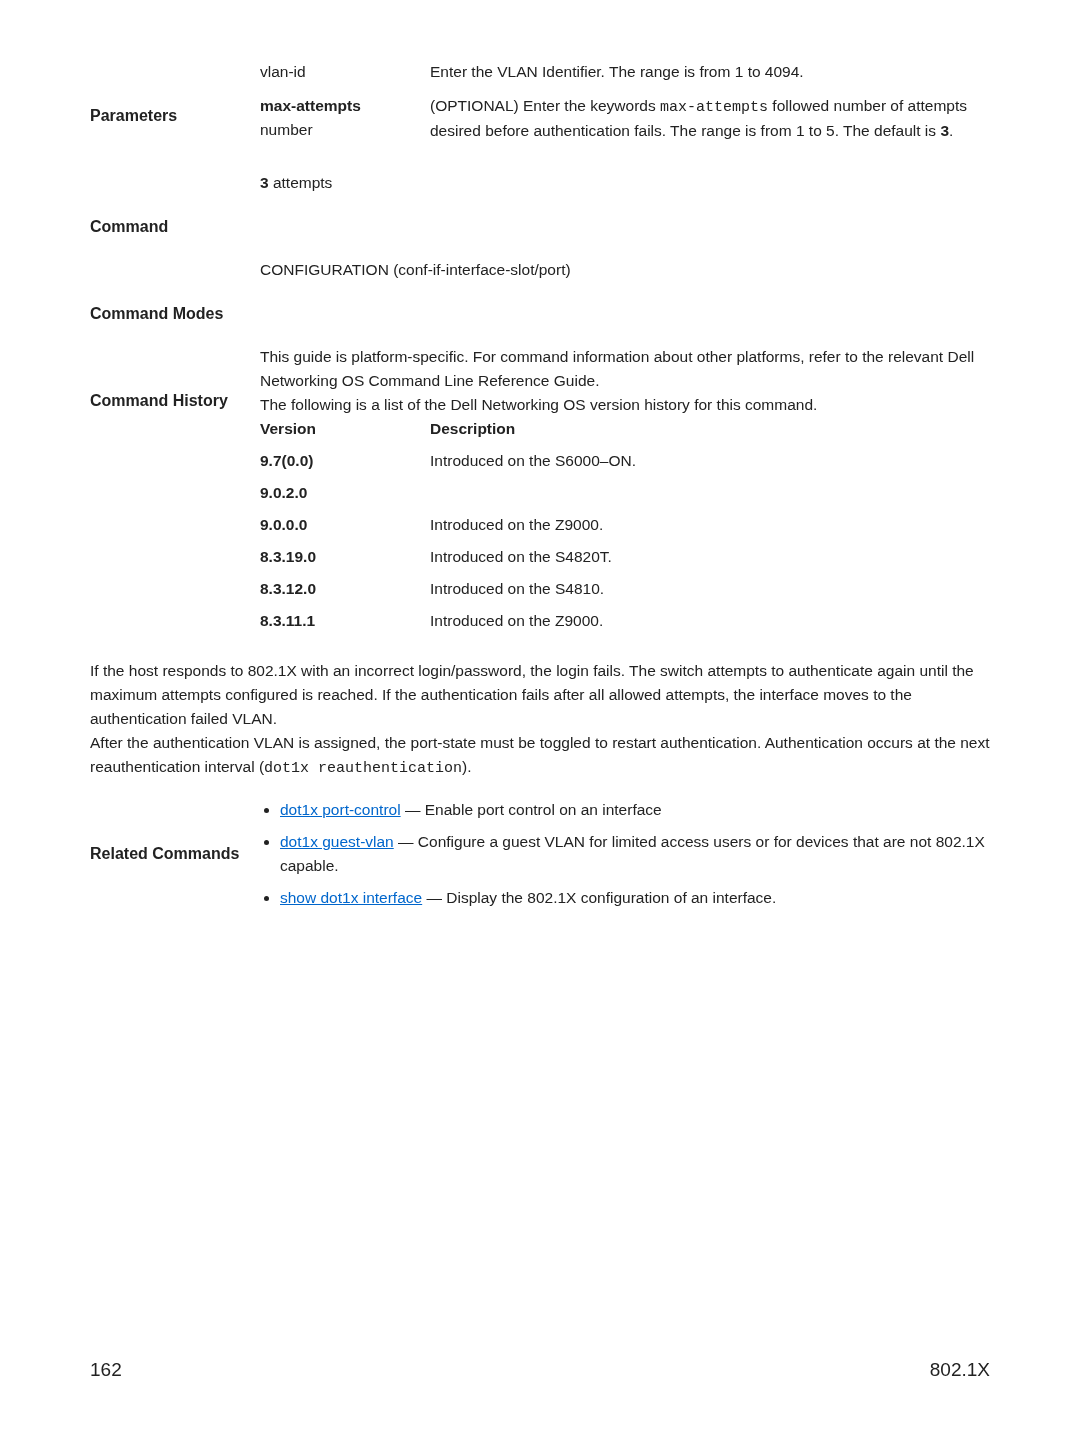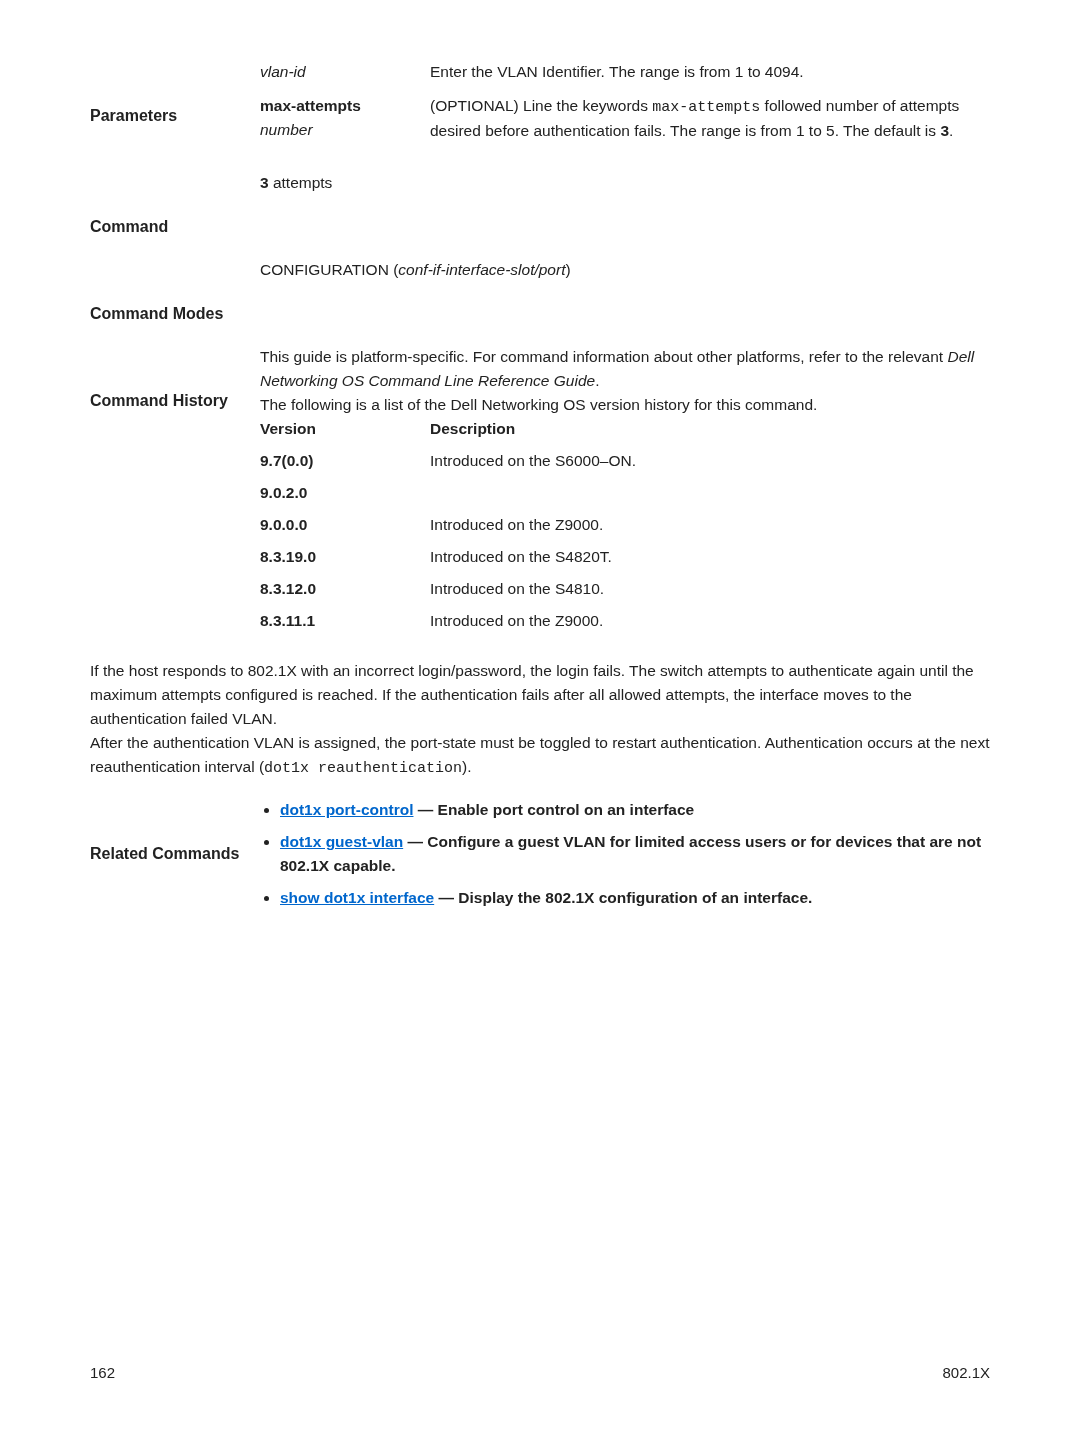--- a/index.html
+++ b/index.html
@@ -19,56 +19,56 @@
     width: 170px;
     flex-shrink: 0;
     font-weight: 600;
     font-size: 16px;
     margin-top: 44px;
   }
   .content-col { flex: 1; }
   .sub-row { display: flex; margin-bottom: 10px; }
   .sub-label { width: 170px; flex-shrink: 0; }
   .sub-content { flex: 1; }
-  .italic { font-style: italic; }
+  .italic { }
   .bold { font-weight: 600; }
   .mono { font-family: "Courier New", Courier, monospace; font-size: 15px; }
   .ver-table .sub-row { margin-bottom: 8px; justify-content: space-between; }
   .link { color: #0066cc; text-decoration: underline; cursor: pointer; }
   .bullets { list-style: disc; padding-left: 20px; }
-  .bullets li { margin-bottom: 8px; font-weight: bold; }
+  .bullets li { margin-bottom: 8px; }
   .footer {
     position: absolute;
     bottom: 50px;
     left: 90px;
     right: 90px;
     display: flex;
     justify-content: space-between;
-    font-size: 15px;
+    font-size: 19px;
     align-items: flex-end;
   }
   .gap-top { }
 </style>
 </head>
 <body>
 
 <div class="row">
   <div class="label-col">Parameters</div>
   <div class="content-col">
     <div class="sub-row">
       <div class="sub-label italic">vlan-id</div>
       <div class="sub-content">Enter the VLAN Identifier. The range is from 1 to 4094.</div>
     </div>
     <div class="sub-row">
       <div class="sub-label">
         <span class="bold">max-attempts</span><br>
         <span class="italic">number</span>
       </div>
       <div class="sub-content">
-        <span>(OPTIONAL) Line the keywords </span><span class="mono">max-attempts</span><span> followed number of attempts desired before authentication fails. The range is from 1 to 5. The default is </span><span class="bold">3</span><span>.</span>
+        <span>(OPTIONAL) Enter the keywords </span><span class="mono">max-attempts</span><span> followed number of attempts desired before authentication fails. The range is from 1 to 5. The default is </span><span class="bold">3</span><span>.</span>
       </div>
     </div>
   </div>
 </div>
 
 <div class="row">
   <div class="label-col">Command</div>
   <div class="content-col">
     <span class="bold">3</span><span> attempts</span>
   </div>

